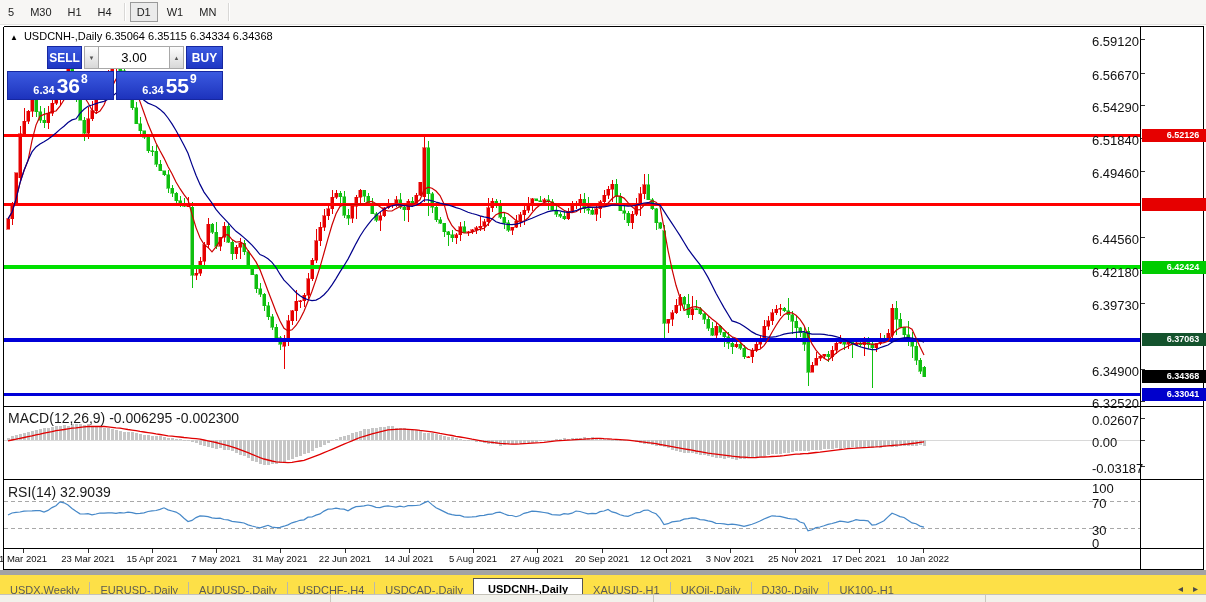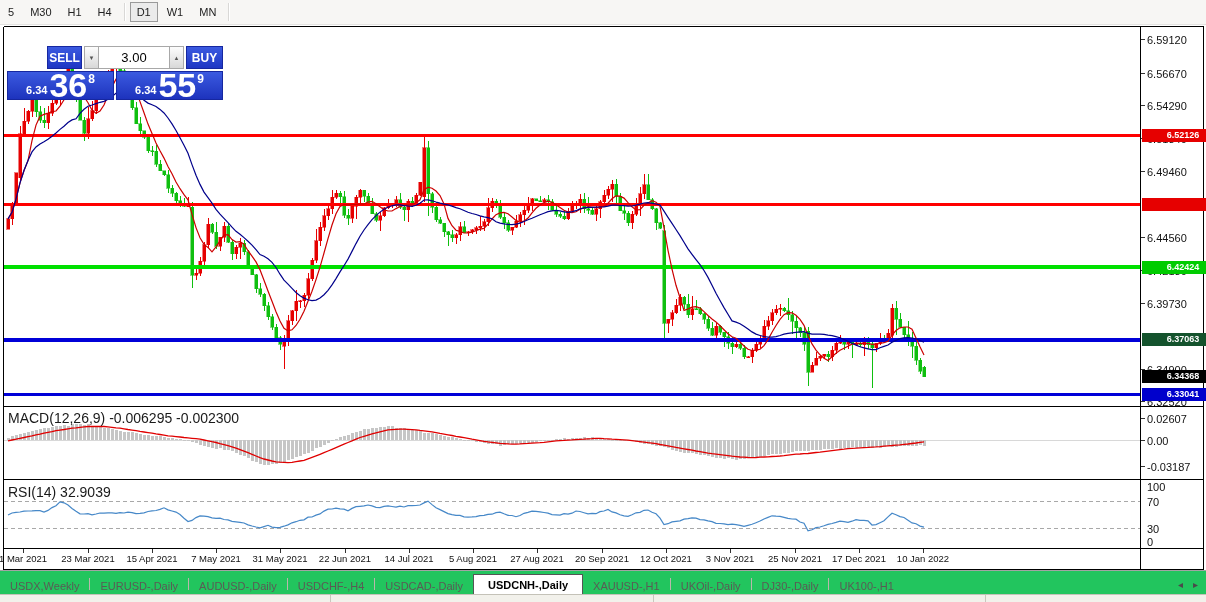--- a/index.html
+++ b/index.html
@@ -29,32 +29,32 @@
   .tw-spin-btn{width:13px;background:linear-gradient(#fdfdfd,#d8d8d8);border:1px solid #a8a8a8;
                font-size:6px;color:#555;display:flex;align-items:center;justify-content:center;}
   .tw-vol{width:70px;background:#fff;border:1px solid #a8a8a8;border-left:none;border-right:none;
           font-size:13px;color:#000;display:flex;align-items:center;justify-content:center;}
   .tw-row2{display:flex;margin-top:2px;height:29px;}
   .tw-price{background:linear-gradient(#3b5ae0,#1d33bd);color:#fff;border:1px solid #1627a0;
             display:flex;align-items:flex-end;justify-content:center;padding-bottom:1px;}
   #tw-sell-panel{width:105px;}
   #tw-buy-panel{width:105px;margin-left:2px;}
   .tw-small{font-size:11px;font-weight:bold;margin:0 2px 2px 0;}
-  .tw-big{font-size:34px;font-weight:bold;line-height:25px;}
+  .tw-big{font-size:21px;font-weight:bold;line-height:25px;}
   .tw-sup{font-size:12px;font-weight:bold;margin:0 0 12px 1px;}
   
   .ind-label{position:absolute;font-size:14px;color:#1a1a1a;z-index:20;}
   
-  .ax-lab{position:absolute;left:1147px;font-size:11px;color:#111;z-index:5;}
+  .ax-lab{position:absolute;left:1092px;font-size:13px;color:#111;z-index:5;}
   .tag{position:absolute;left:1142px;width:82px;height:13px;z-index:10;color:#fff;
        font-size:9px;font-weight:bold;text-align:center;line-height:13px;}
   .date-lab{position:absolute;top:553px;font-size:9.5px;color:#111;transform:translateX(-50%);white-space:nowrap;}
   
-  #tab-bar{position:absolute;left:0;top:570px;width:1206px;height:24px;background:#22c55e;
-           border-top:1px solid #a3a3a3;display:flex;align-items:flex-end;}
+  #tab-bar{position:absolute;left:0;top:570px;width:1206px;height:24px;background:#fde047;
+           border-top:5px solid #a3a3a3;display:flex;align-items:flex-end;}
   .tab{font-size:11px;color:#5a5a55;padding:4px 10px 3px 10px;white-space:nowrap;}
   .tab.active{background:#fff;border:1px solid #555;border-bottom:none;color:#000;font-weight:bold;
               padding:4px 14px 4px 14px;margin-bottom:0;}
   .tab-sep{width:1px;height:12px;background:#b9b7ac;margin:0 0 5px 0;}
   
   #status-strip{position:absolute;left:0;top:594px;width:1206px;height:8px;background:#f2f1eb;
                 border-top:1px solid #c4c2b8;}
   .status-sep{position:absolute;top:595px;width:1px;height:7px;background:#c9c7bd;}
 </style>
 </head>
@@ -808,20 +808,24 @@
       <line x1="473" y1="549" x2="473" y2="553" stroke="#333" stroke-width="1" shape-rendering="crispEdges"></line>
       <line x1="537" y1="549" x2="537" y2="553" stroke="#333" stroke-width="1" shape-rendering="crispEdges"></line>
       <line x1="602" y1="549" x2="602" y2="553" stroke="#333" stroke-width="1" shape-rendering="crispEdges"></line>
       <line x1="666" y1="549" x2="666" y2="553" stroke="#333" stroke-width="1" shape-rendering="crispEdges"></line>
       <line x1="730" y1="549" x2="730" y2="553" stroke="#333" stroke-width="1" shape-rendering="crispEdges"></line>
       <line x1="795" y1="549" x2="795" y2="553" stroke="#333" stroke-width="1" shape-rendering="crispEdges"></line>
       <line x1="859" y1="549" x2="859" y2="553" stroke="#333" stroke-width="1" shape-rendering="crispEdges"></line>
       <line x1="923" y1="549" x2="923" y2="553" stroke="#333" stroke-width="1" shape-rendering="crispEdges"></line>
     </svg>
 
+<div id="chart-title">
+  <span class="tri">▲</span><b>USDCNH-,Daily</b>
+  <span>6.35064 6.35115 6.34334 6.34368</span>
+</div>
 
 <div id="trade-widget">
   <div class="tw-row1">
     <div class="tw-btn" id="tw-sell">SELL</div>
     <div class="tw-spin">
       <div class="tw-spin-btn">
             <span>▼</span>
           </div>
       <div class="tw-vol">3.00</div>
       <div class="tw-spin-btn">

